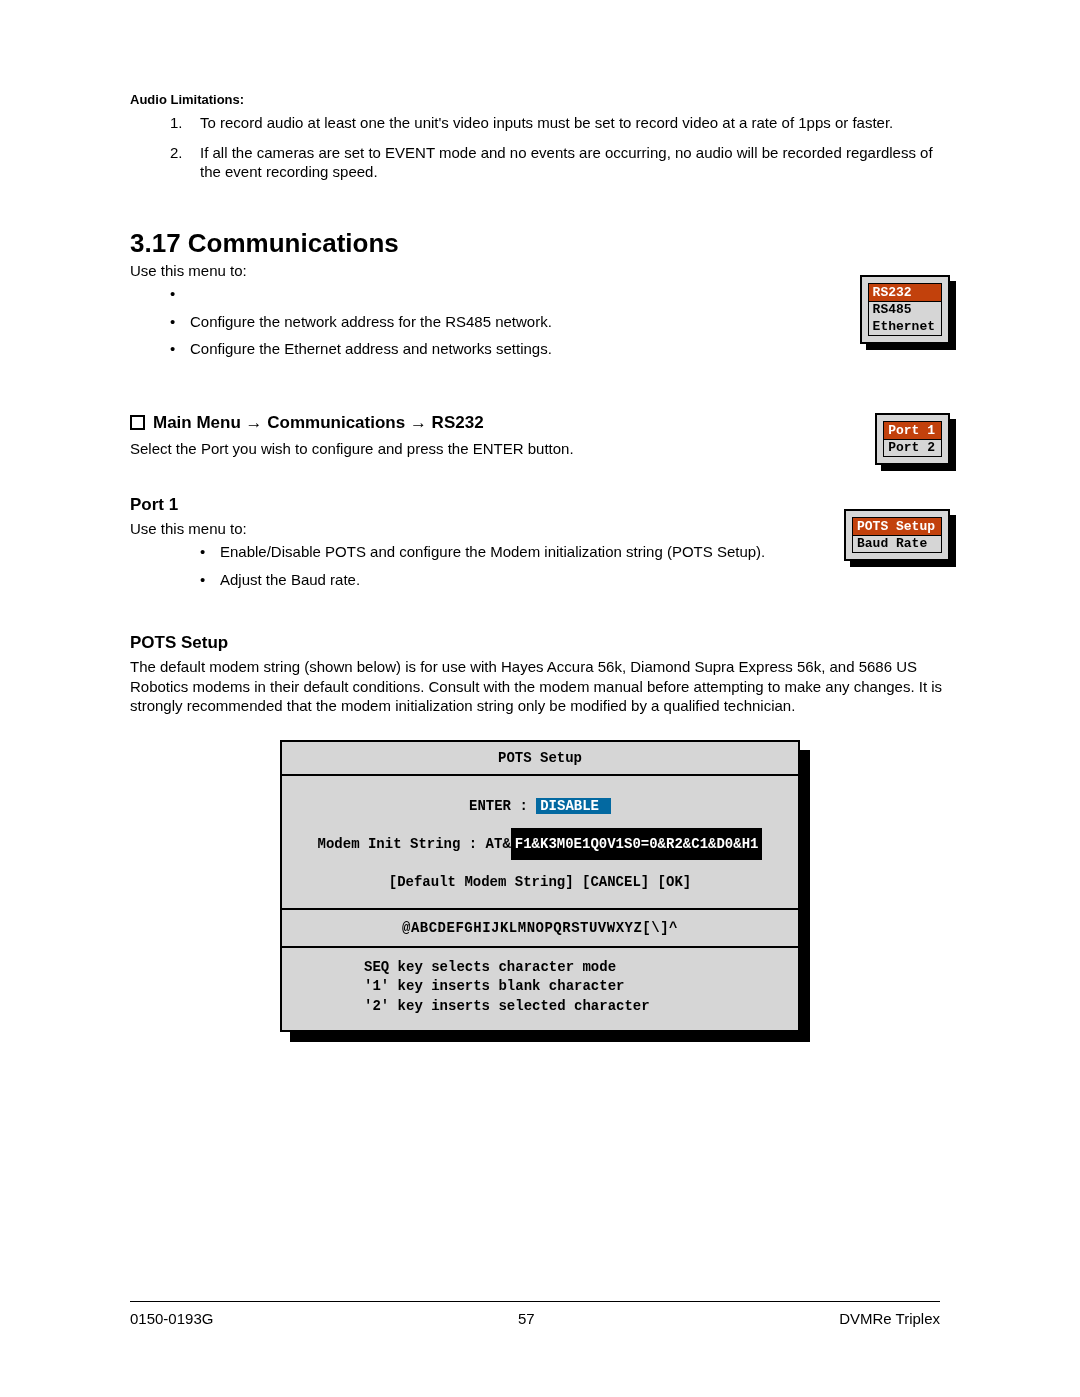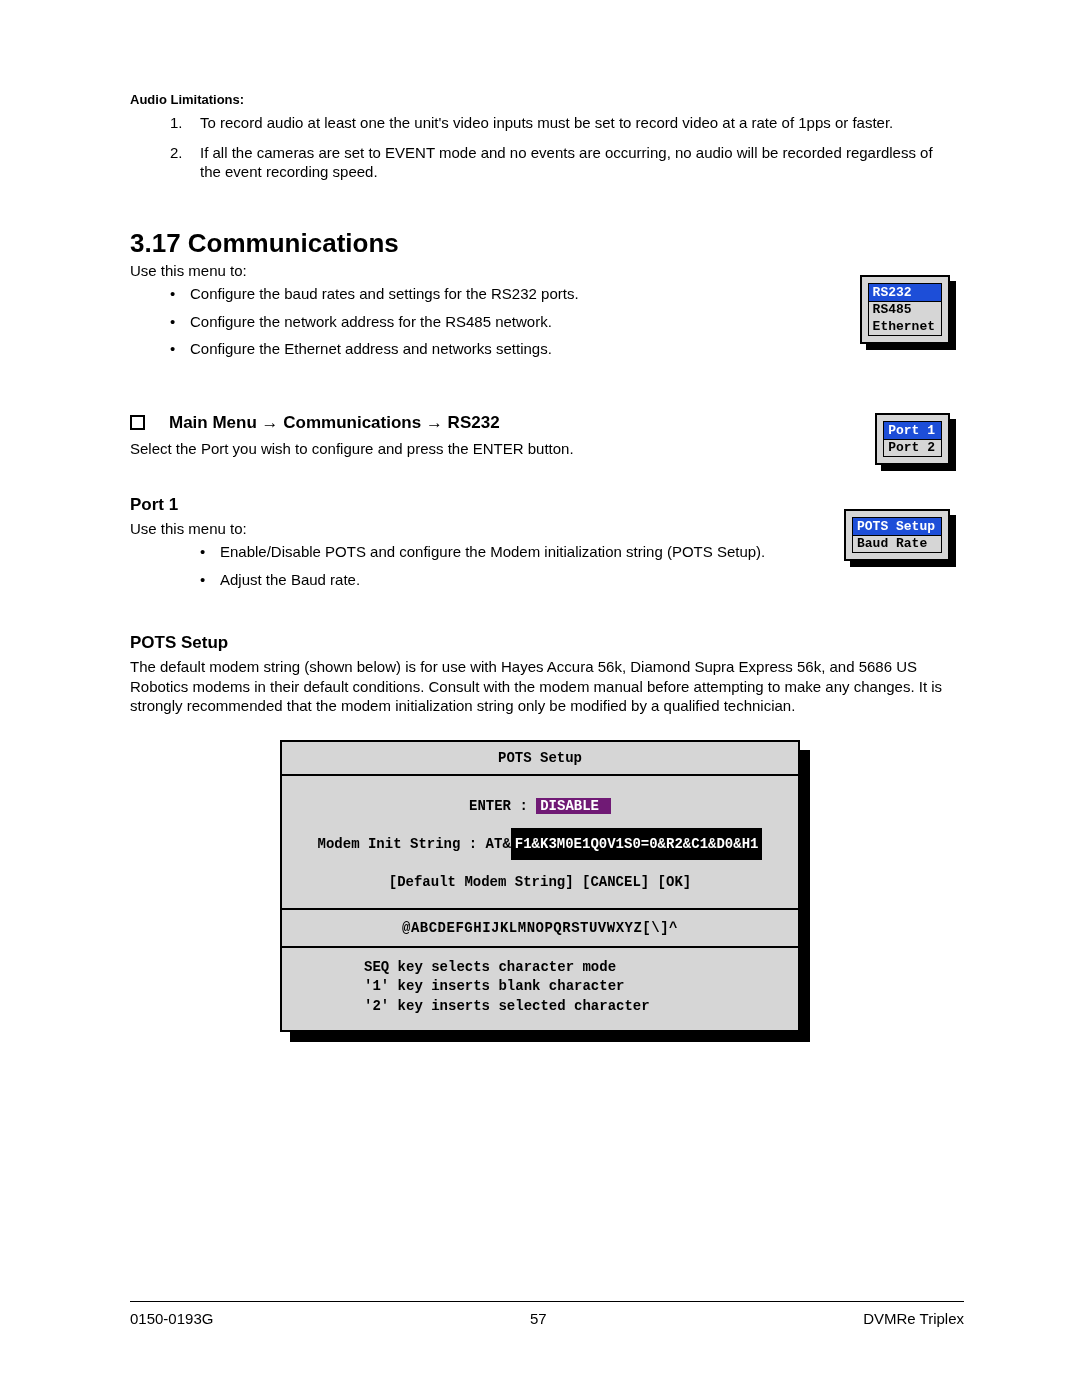--- a/index.html
+++ b/index.html
@@ -32,49 +32,49 @@
     padding: 6px;
   }
   .menu-inner {
     border: 1px solid #000;
     font-family: "Courier New", monospace;
     font-weight: bold;
     font-size: 13px;
     background: #d6d6d6;
   }
   .menu-row { padding: 1px 6px 1px 4px; white-space: nowrap; }
-  .menu-row.selected { background: #1d4ed8; color: #fff; border: 1px solid #000; margin: -1px; }
-  .nav-heading { font-size: 17px; font-weight: bold; display: flex; align-items: center; gap: 24px; margin-top: 46px; margin-bottom: 6px; }
+  .menu-row.selected { background: #c2410c; color: #fff; border: 1px solid #000; margin: -1px; }
+  .nav-heading { font-size: 17px; font-weight: bold; display: flex; align-items: center; gap: 8px; margin-top: 46px; margin-bottom: 6px; }
   .checkbox-icon { width: 15px; height: 15px; border: 2px solid #000; display: inline-block; flex-shrink: 0; }
   .h3 { font-size: 17px; font-weight: bold; margin-top: 30px; margin-bottom: 4px; }
   .pots-table-wrap { display: flex; justify-content: center; margin-top: 24px; }
   .pots-shadow-wrap { position: relative; }
   .pots-shadow { position: absolute; top: 10px; left: 10px; width: 100%; height: 100%; background: #000; }
   .pots-box {
     position: relative;
     background: #d6d6d6;
     border: 2px solid #000;
     font-family: "Courier New", monospace;
     font-weight: bold;
     font-size: 14px;
     width: 520px;
   }
   .pots-title { text-align: center; padding: 8px 0; border-bottom: 2px solid #000; }
   .pots-body { padding: 22px 12px 18px 12px; text-align: center; border-bottom: 2px solid #000; }
   .pots-body .line { margin-bottom: 22px; }
   .pots-body .line:last-child { margin-bottom: 0; }
   .hl { background: #000000; color: #fff; padding: 8px 4px; }
-  .hl-pad { background: #701a75; color: #fff; padding: 0 12px 0 4px; }
+  .hl-pad { background: #0369a1; color: #fff; padding: 0 12px 0 4px; }
   .pots-chars { text-align: center; padding: 10px 12px; border-bottom: 2px solid #000; letter-spacing: 0.5px; }
   .pots-help { padding: 10px 24px 14px 82px; line-height: 1.4; }
   .footer {
     position: absolute;
     bottom: 70px;
     left: 130px;
-    right: 116px;
+    right: 140px;
     border-top: 1.5px solid #000;
     padding-top: 8px;
     display: flex;
     justify-content: space-between;
     font-size: 15px;
   }
 </style>
 </head>
 <body>
 
@@ -89,21 +89,20 @@
 </div>
 
 <div class="h2">3.17 Communications</div>
 
 <div class="row-with-menu">
   <div class="left-col">
     <div class="para">Use this menu to:</div>
     <div class="bullet-list">
       <div class="bullet-item">
         <span class="bullet-dot">•</span>
-        <span>Configure the baud rates and settings for the RS232 ports.</span>
       </div>
       <div class="bullet-item">
         <span class="bullet-dot">•</span>
         <span>Configure the network address for the RS485 network.</span>
       </div>
       <div class="bullet-item">
         <span class="bullet-dot">•</span>
         <span>Configure the Ethernet address and networks settings.</span>
       </div>
     </div>

